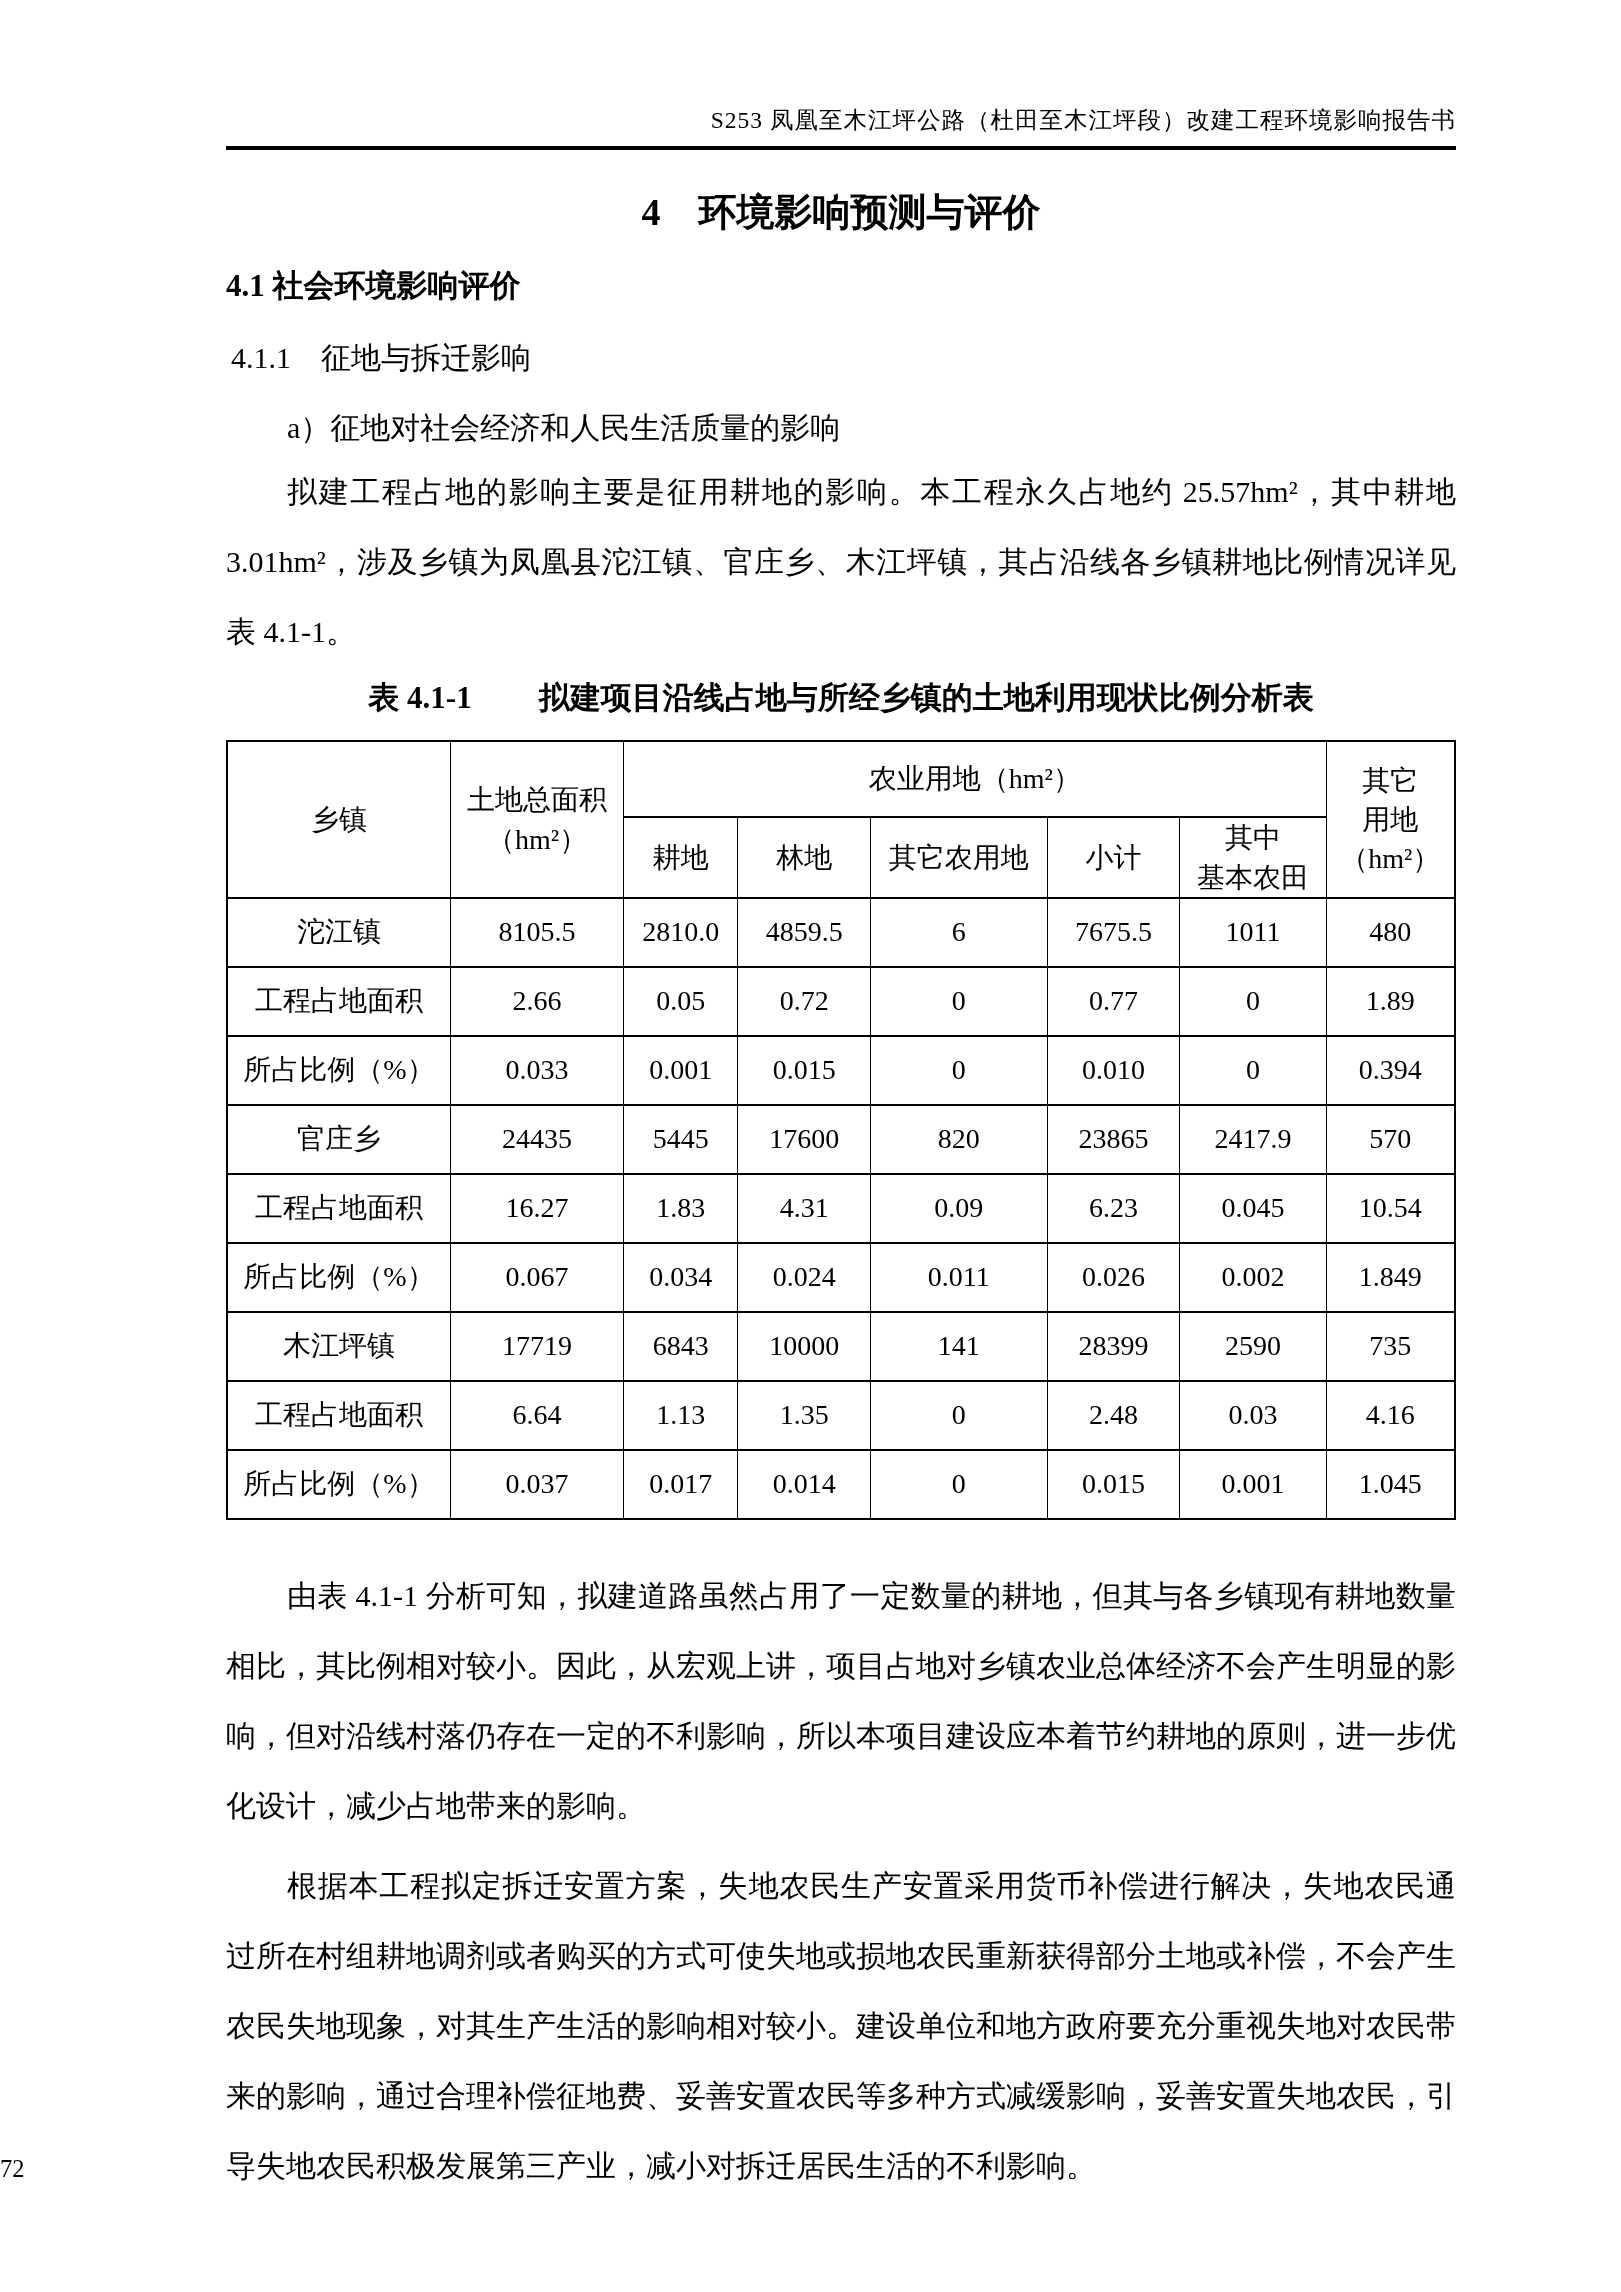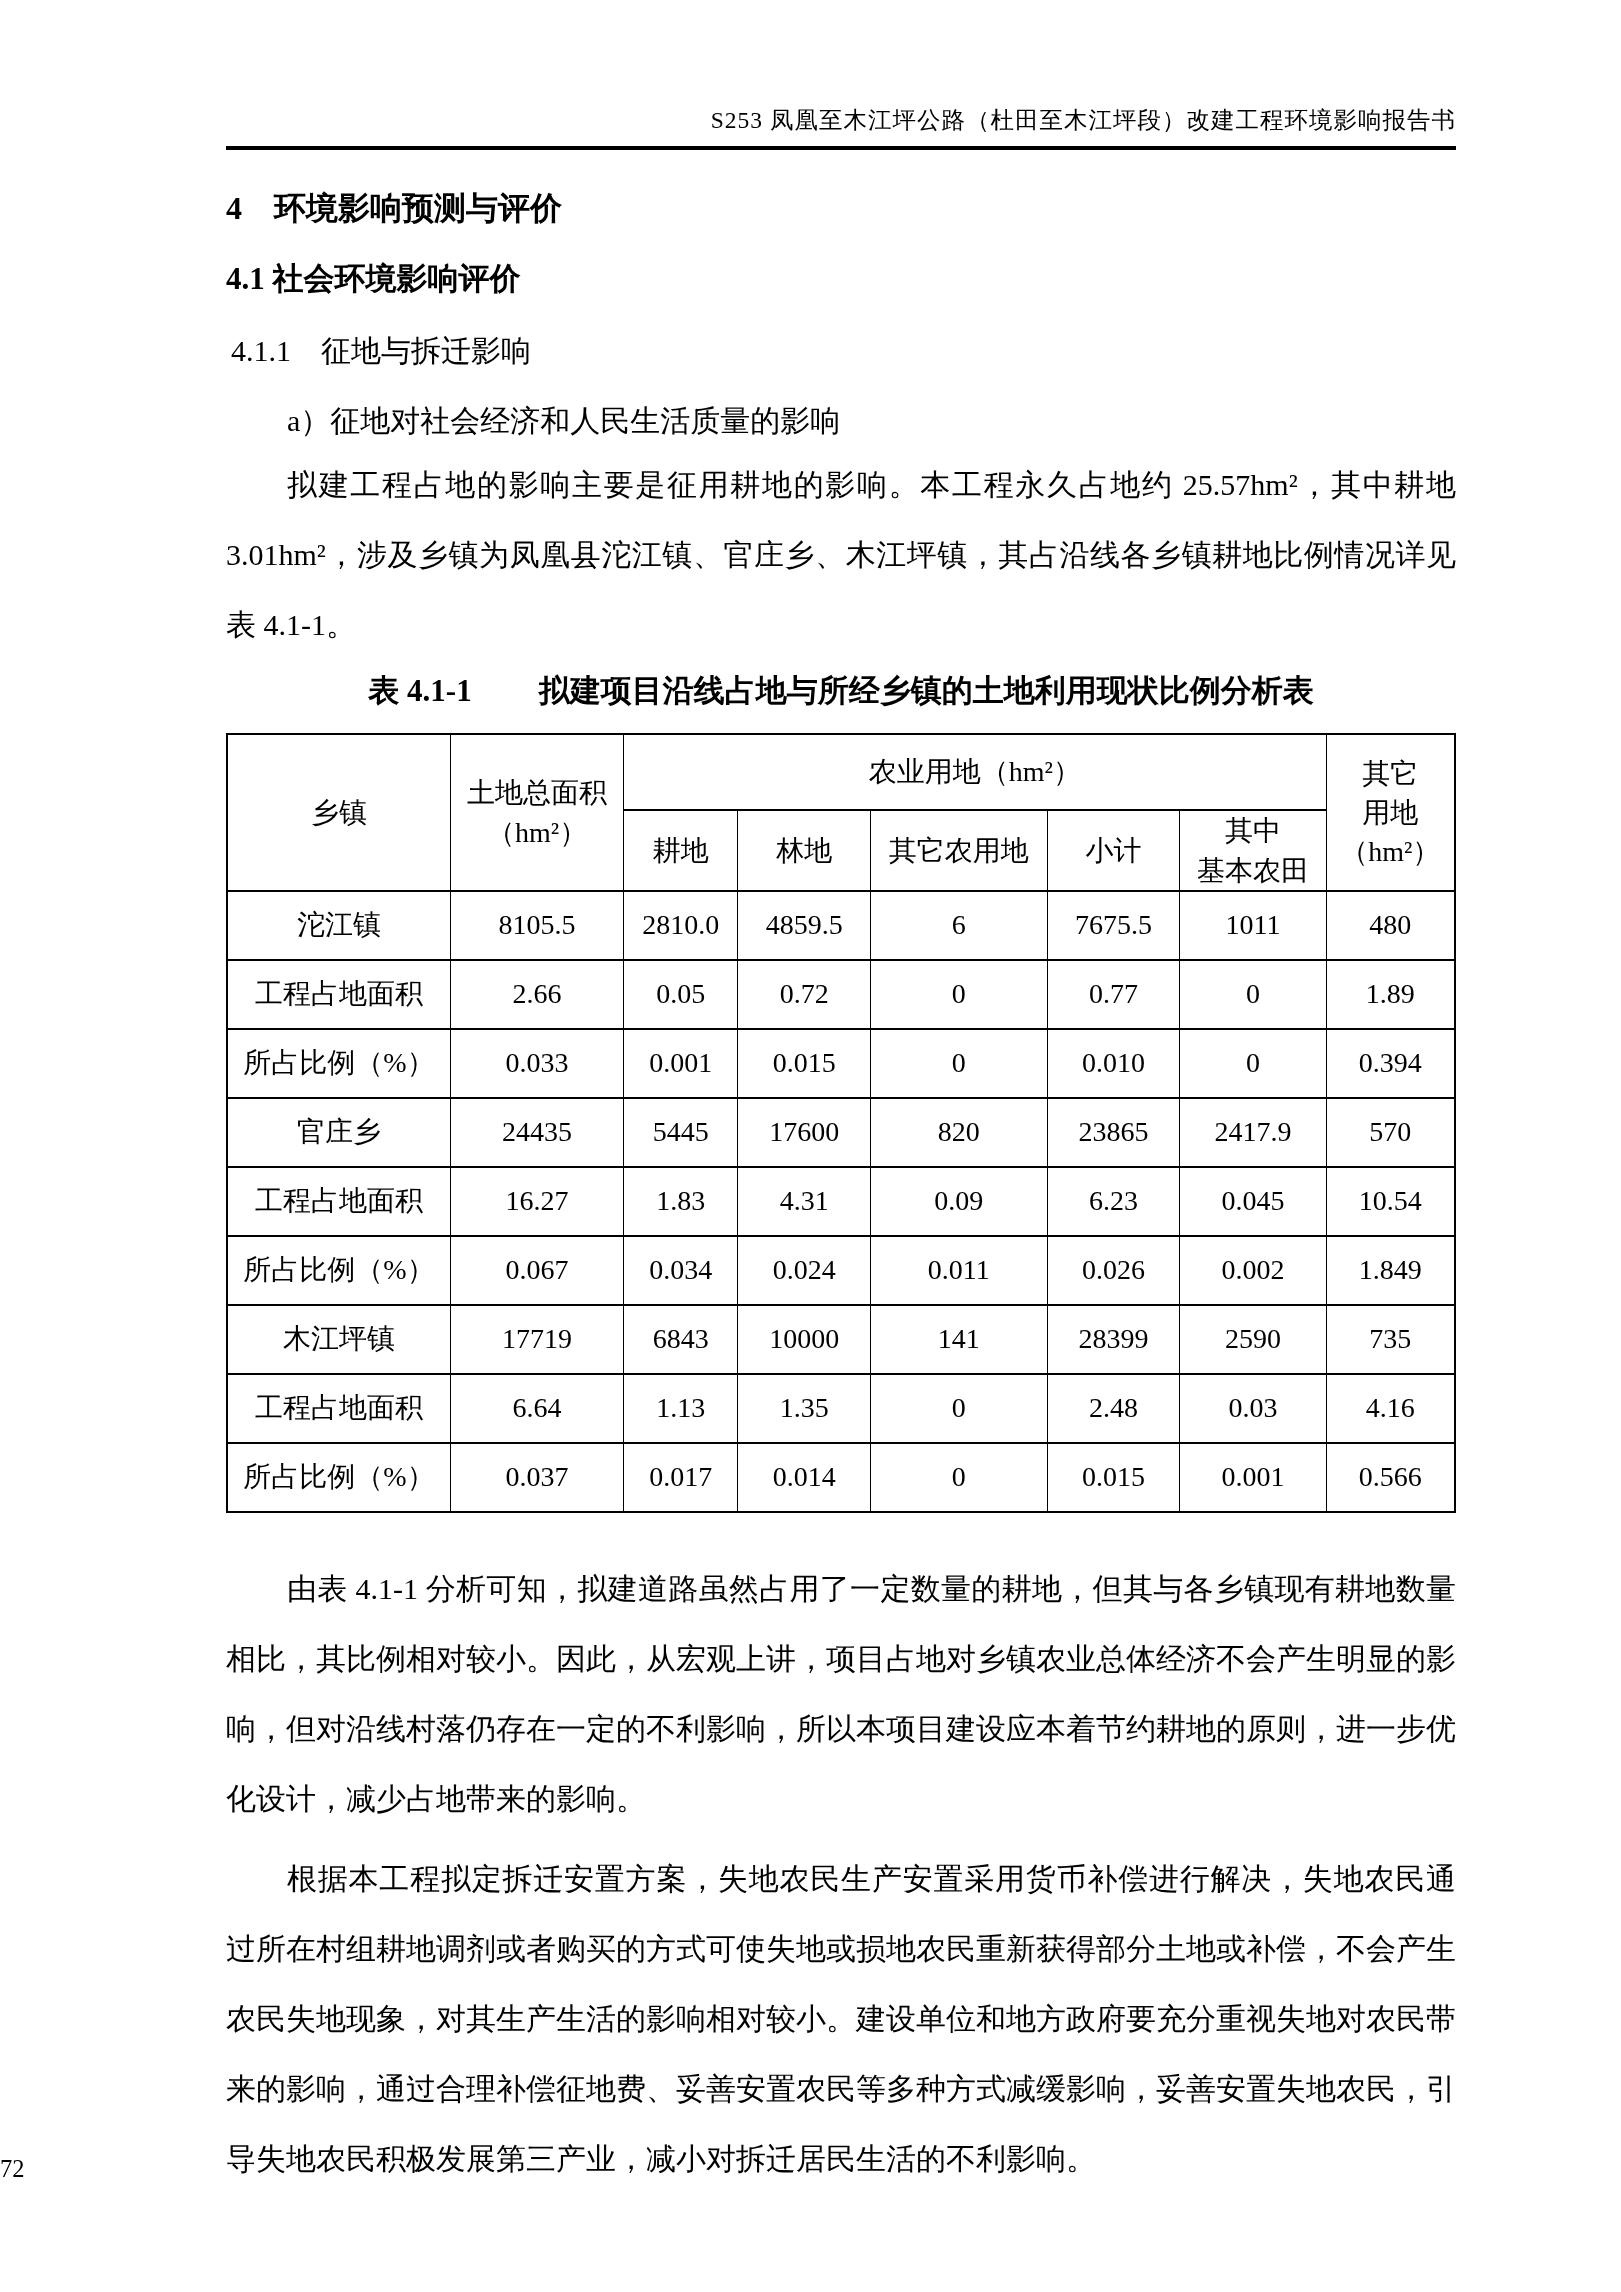--- a/index.html
+++ b/index.html
@@ -19,21 +19,21 @@
     font-size:23.5px;
     letter-spacing:1px;
   }
   .header-rule {
     margin:9.8px 165px 0 226px;
     height:0;
     border-top:4.9px solid #000000;
   }
   .content { padding:0 165px 0 226px; }
 
-  .h1 { font-size:32px; font-weight:bold; margin:37px 0 4px 0; }
+  .h1 { font-size:38px; font-weight:bold; margin:37px 0 4px 0;text-align:center; }
   .h2 { font-size:31px; font-weight:bold; margin:27.4px 0 0 0; }
   .h3 { font-size:30px; font-weight:normal; margin:31px 0 0 5px; }
   .item-a { font-size:30px; margin:29px 0 0 0; text-indent:61px; }
 
   .body-p {
     font-size:30px;
     line-height:70px;
     text-indent:61px;
     text-align:justify;
     margin:7.8px 0 0 0;
@@ -215,21 +215,21 @@
           <td>4.16</td>
         </tr>
         <tr>
           <td>所占比例（%）</td>
           <td>0.037</td>
           <td>0.017</td>
           <td>0.014</td>
           <td>0</td>
           <td>0.015</td>
           <td>0.001</td>
-          <td>0.566</td>
+          <td>1.045</td>
         </tr>
       </tbody>
     </table>
 
     <p class="body-p after-table">由表 4.1-1 分析可知，拟建道路虽然占用了一定数量的耕地，但其与各乡镇现有耕地数量相比，其比例相对较小。因此，从宏观上讲，项目占地对乡镇农业总体经济不会产生明显的影响，但对沿线村落仍存在一定的不利影响，所以本项目建设应本着节约耕地的原则，进一步优化设计，减少占地带来的影响。</p>
     <p class="body-p follow-p">根据本工程拟定拆迁安置方案，失地农民生产安置采用货币补偿进行解决，失地农民通过所在村组耕地调剂或者购买的方式可使失地或损地农民重新获得部分土地或补偿，不会产生农民失地现象，对其生产生活的影响相对较小。建设单位和地方政府要充分重视失地对农民带来的影响，通过合理补偿征地费、妥善安置农民等多种方式减缓影响，妥善安置失地农民，引导失地农民积极发展第三产业，减小对拆迁居民生活的不利影响。</p>
 
   </div>
 
   <div class="page-number">72</div>

